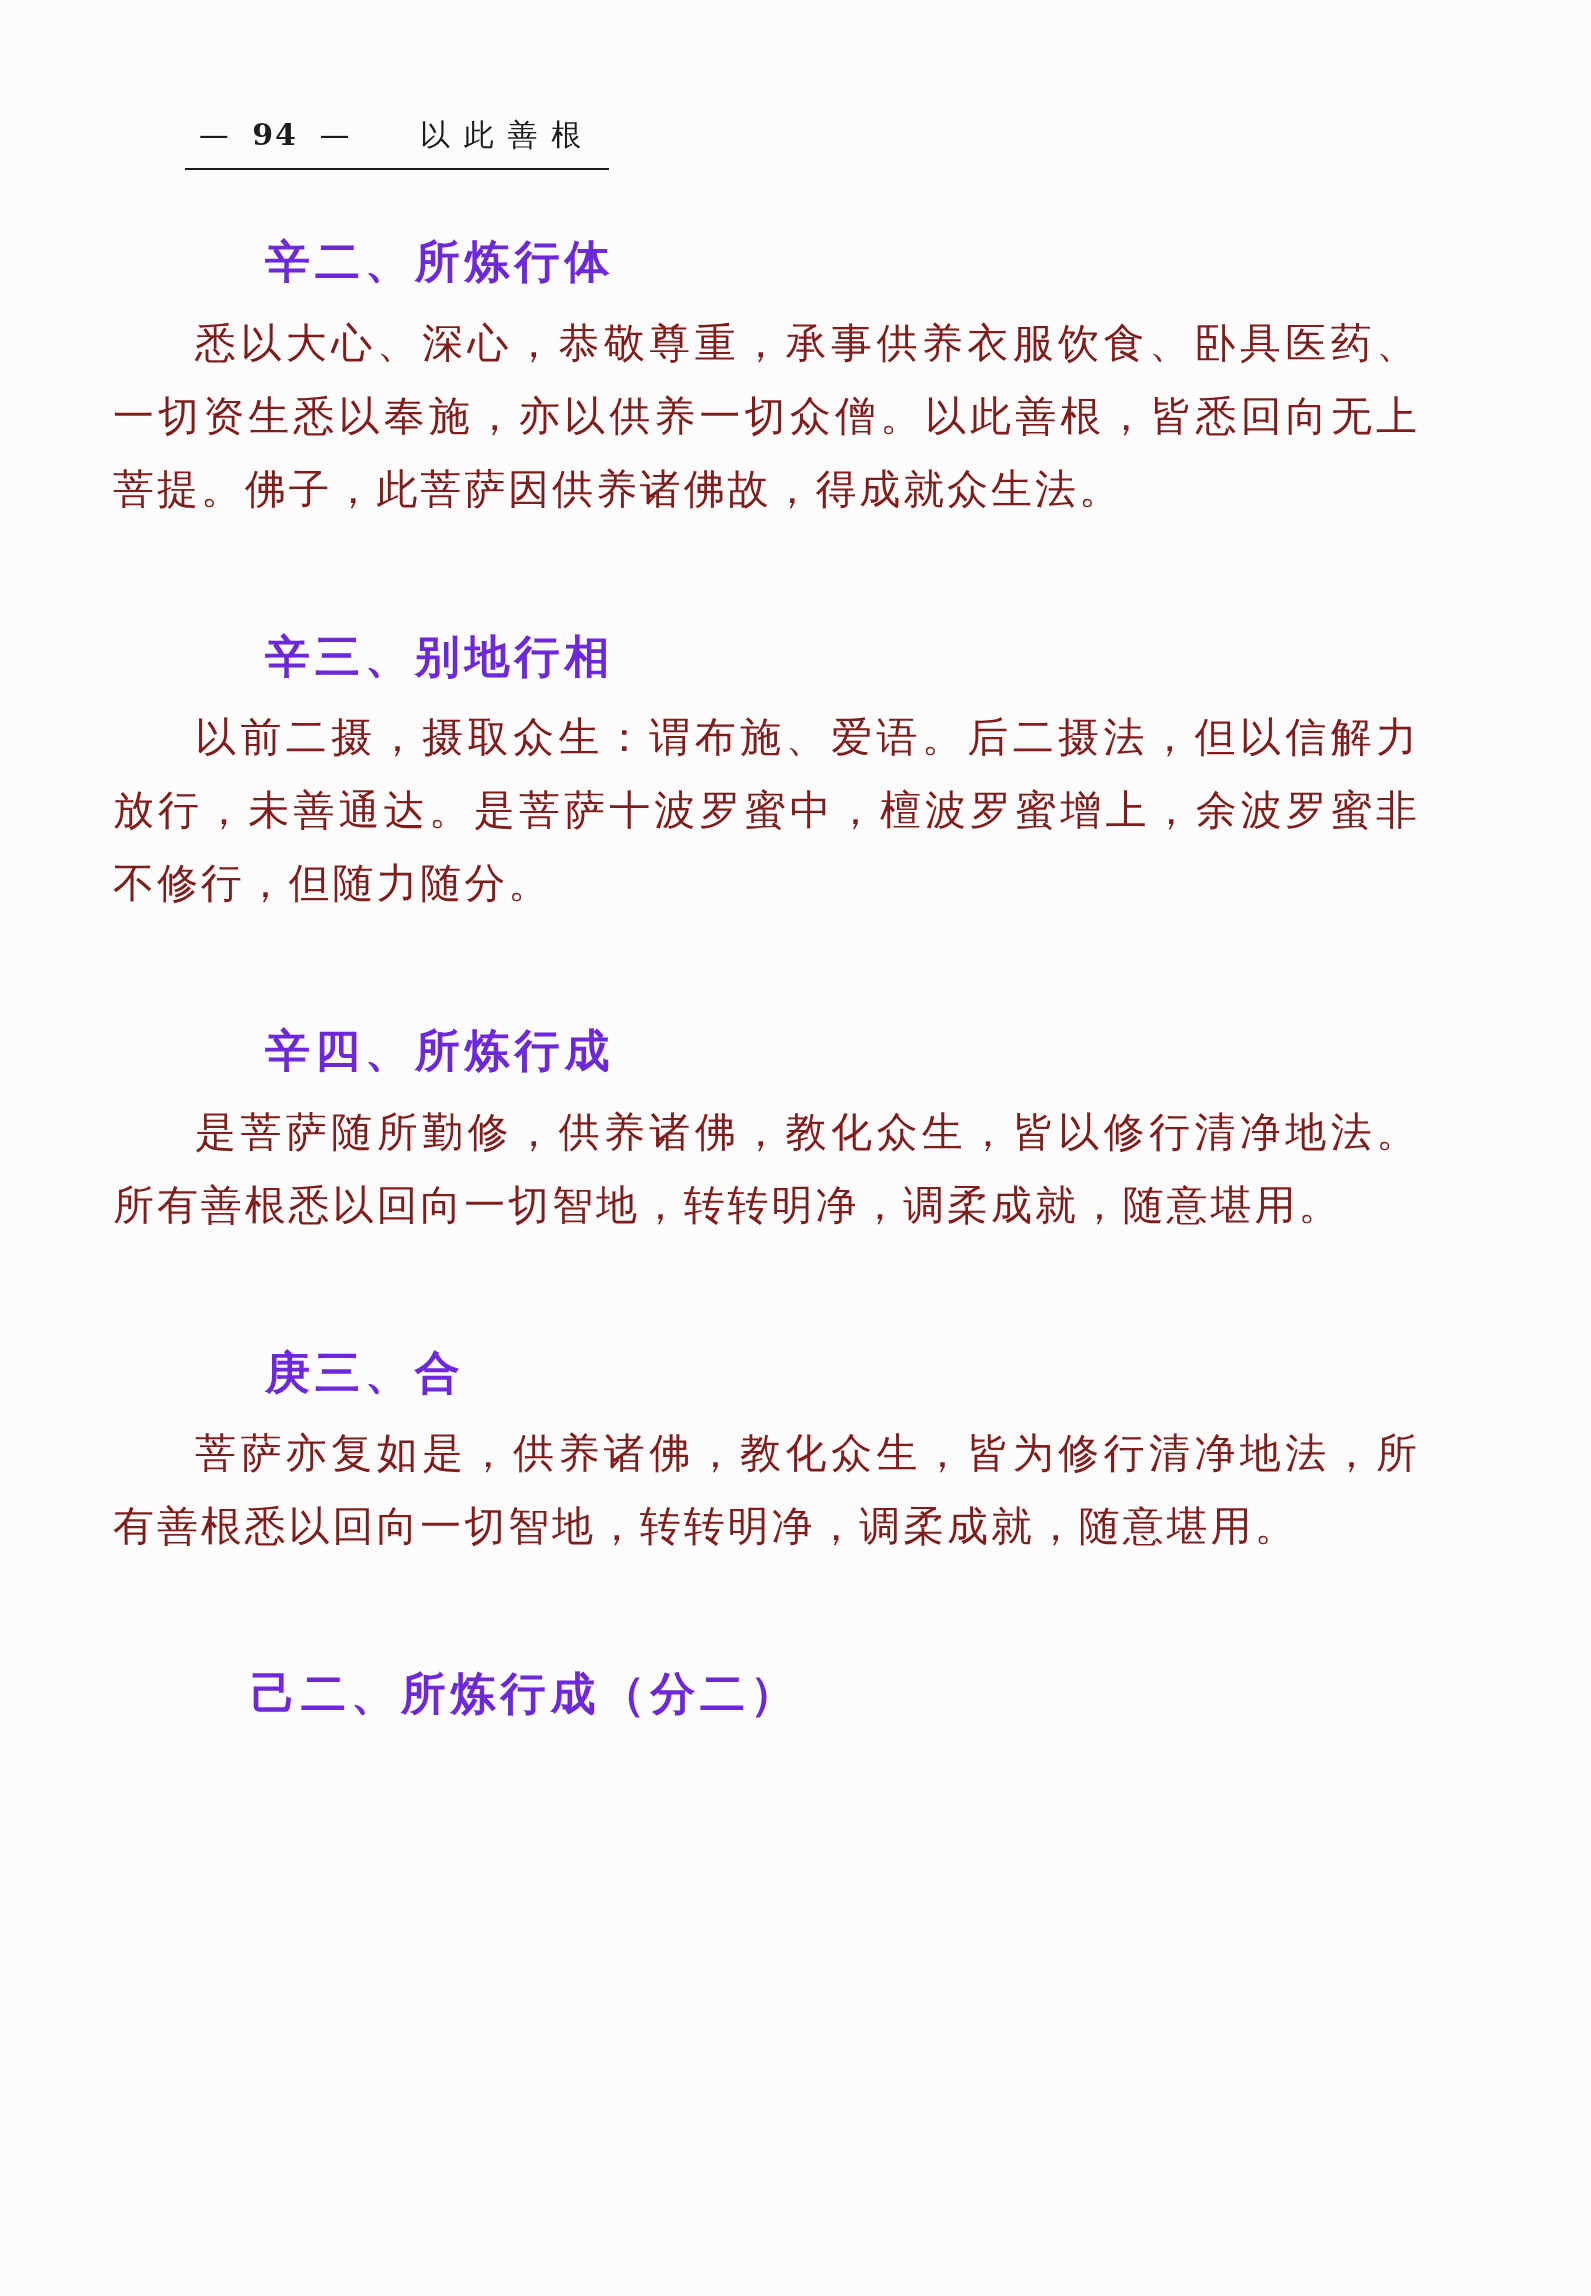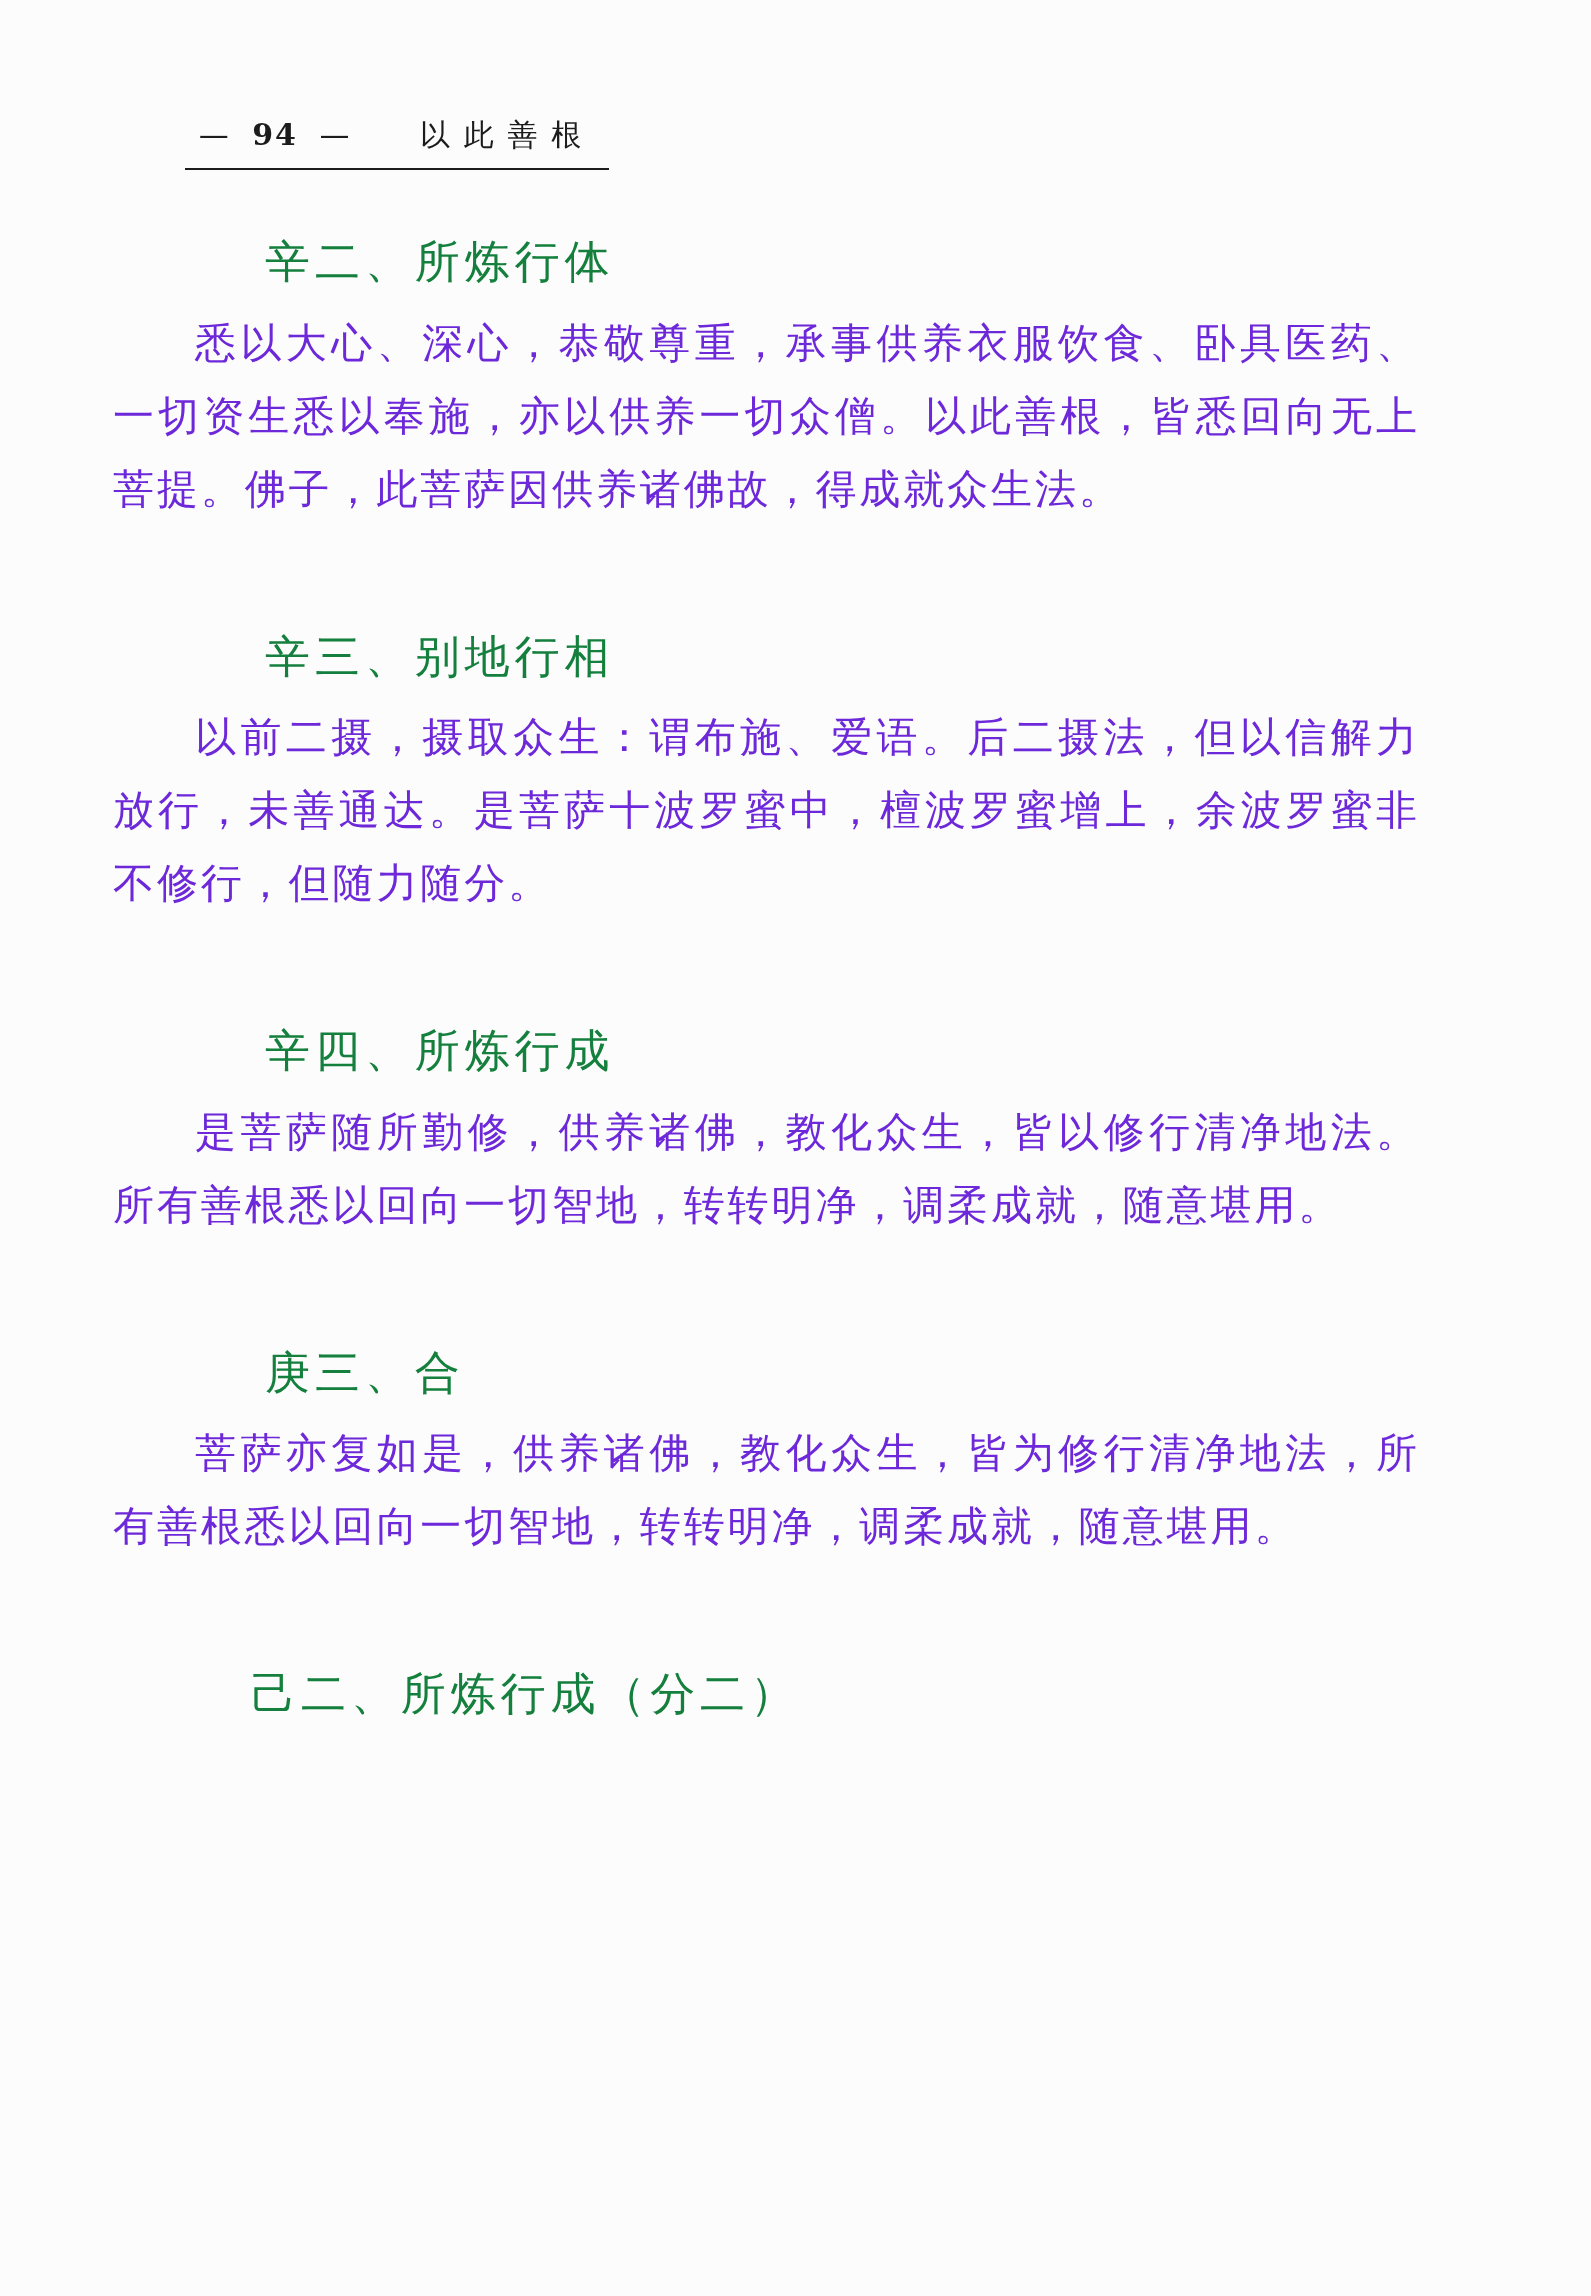--- a/index.html
+++ b/index.html
@@ -39,35 +39,35 @@
   }
   .content {
     position: absolute;
     left: 113px;
     top: 232px;
     width: 1307px;
   }
   .section-heading {
     font-size: 45px;
     line-height: 59px;
-    font-weight: normal;
+    font-weight: bold;
     font-family: "DejaVu Serif", serif;
     letter-spacing: 4.9px;
     margin: 101px 0 0 152px;
-    color: #15803d;
+    color: #6d28d9;
   }
   .section:first-child .section-heading { margin-top: 0; }
   .section-body {
     margin: 15.6px 0 0 0;
     font-size: 41px;
     line-height: 73px;
     letter-spacing: 2.9px;
     text-align: justify;
     text-indent: 2em;
-    color: #6d28d9;
+    color: #7f1d1d;
   }
   .section-final .section-heading { margin-left: 138px; }
 </style>
 </head>
 <body>
 
 <div class="page">
 
   <div class="running-header">
     <span class="dash">—</span>

